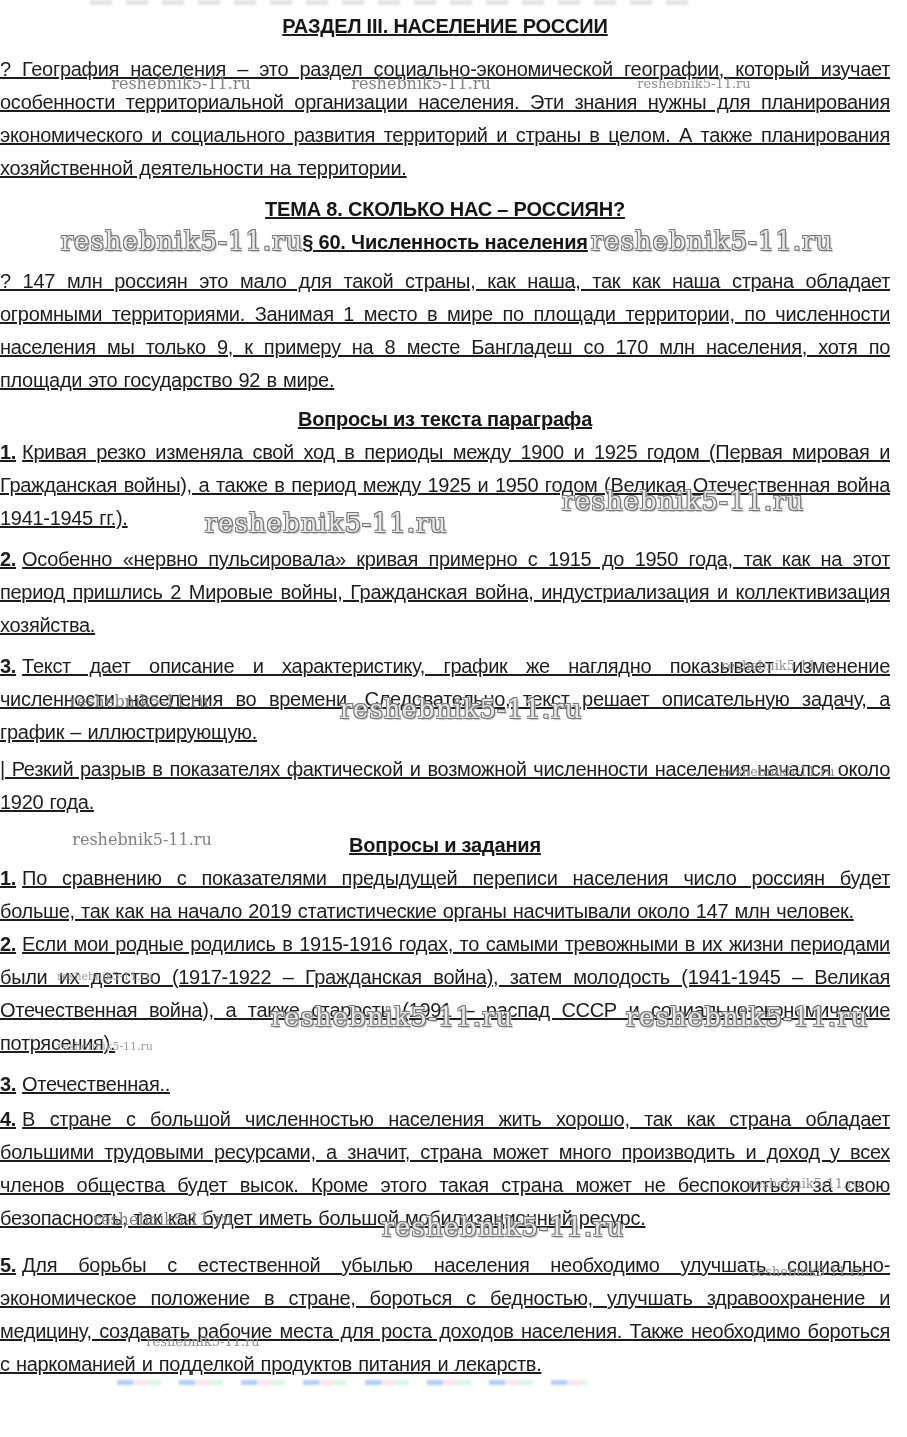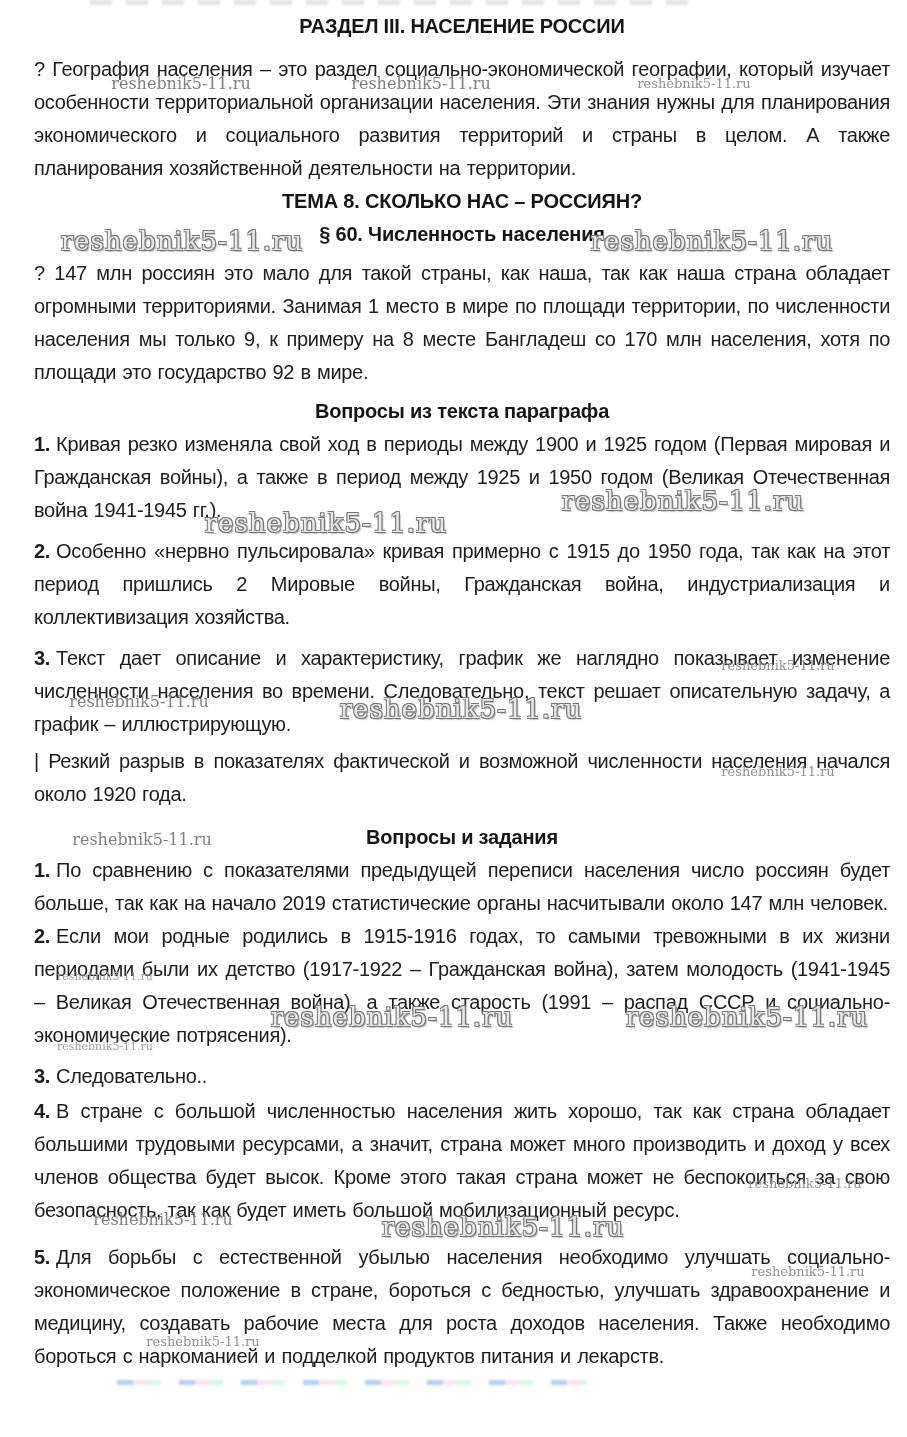--- a/index.html
+++ b/index.html
@@ -4,21 +4,21 @@
 <style>
   html, body { margin:0; padding:0; }
   body {
     width:907px; height:1437px;
     background:#ffffff;
     position:relative;
     overflow:hidden;
     font-family:"Liberation Sans", sans-serif;
     color:#1d1d1d;
   }
-  .page { position:relative; padding:10px 17px 0 34px; }
+  .page { position:relative; padding:10px 17px 0 0;text-decoration:underline; }
 
   h1,h2,h3,h4,h5 {
     margin:0; font-size:20px; line-height:33px;
     font-weight:bold; text-align:center; color:#161616;
     letter-spacing:-0.2px;
   }
   p {
     margin:0; font-size:20px; line-height:33px;
     text-align:justify; letter-spacing:-0.3px; word-spacing:1px;
   }
@@ -57,21 +57,21 @@
 <body>
 
 <div class="artifact-top"></div>
 
 <div class="page">
 
   <h1>РАЗДЕЛ III. НАСЕЛЕНИЕ РОССИИ</h1>
 
   <p style="margin-top:10px">? География населения – это раздел социально-экономической географии, который изучает особенности территориальной организации населения. Эти знания нужны для планирования экономического и социального развития территорий и страны в целом. А также планирования хозяйственной деятельности на территории.</p>
 
-  <h2 style="">ТЕМА 8. СКОЛЬКО НАС – РОССИЯН?</h2>
+  <h2 style="margin-top:8px">ТЕМА 8. СКОЛЬКО НАС – РОССИЯН?</h2>
 
   <h3>§ 60. Численность населения</h3>
 
   <p style="margin-top:6px">? 147 млн россиян это мало для такой страны, как наша, так как наша страна обладает огромными территориями. Занимая 1 место в мире по площади территории, по численности населения мы только 9, к примеру на 8 месте Бангладеш со 170 млн населения, хотя по площади это государство 92 в мире.</p>
 
   <h4 style="margin-top:6px">Вопросы из текста параграфа</h4>
 
   <p><span class="num">1.</span><span>Кривая резко изменяла свой ход в периоды между 1900 и 1925 годом (Первая мировая и Гражданская войны), а также в период между 1925 и 1950 годом (Великая Отечественная война 1941-1945 гг.).</span></p>
 
   <p style="margin-top:8px"><span class="num">2.</span><span>Особенно «нервно пульсировала» кривая примерно с 1915 до 1950 года, так как на этот период пришлись 2 Мировые войны, Гражданская война, индустриализация и коллективизация хозяйства.</span></p>
@@ -79,21 +79,21 @@
   <p style="margin-top:8px"><span class="num">3.</span><span>Текст дает описание и характеристику, график же наглядно показывает изменение численности населения во времени. Следовательно, текст решает описательную задачу, а график – иллюстрирующую.</span></p>
 
   <p style="margin-top:4px">| Резкий разрыв в показателях фактической и возможной численности населения начался около 1920 года.</p>
 
   <h5 style="margin-top:10px">Вопросы и задания</h5>
 
   <p><span class="num">1.</span><span>По сравнению с показателями предыдущей переписи населения число россиян будет больше, так как на начало 2019 статистические органы насчитывали около 147 млн человек.</span></p>
 
   <p><span class="num">2.</span><span>Если мои родные родились в 1915-1916 годах, то самыми тревожными в их жизни периодами были их детство (1917-1922 – Гражданская война), затем молодость (1941-1945 – Великая Отечественная война), а также старость (1991 – распад СССР и социально-экономические потрясения).</span></p>
 
-  <p style="margin-top:8px"><span class="num">3.</span><span>Следовательно..</span></p>
+  <p style="margin-top:8px"><span class="num">3.</span><span>Отечественная..</span></p>
 
   <p style="margin-top:2px"><span class="num">4.</span><span>В стране с большой численностью населения жить хорошо, так как страна обладает большими трудовыми ресурсами, а значит, страна может много производить и доход у всех членов общества будет высок. Кроме этого такая страна может не беспокоиться за свою безопасность, так как будет иметь большой мобилизационный ресурс.</span></p>
 
   <p style="margin-top:14px"><span class="num">5.</span><span>Для борьбы с естественной убылью населения необходимо улучшать социально-экономическое положение в стране, бороться с бедностью, улучшать здравоохранение и медицину, создавать рабочие места для роста доходов населения. Также необходимо бороться с наркоманией и подделкой продуктов питания и лекарств.</span></p>
 
 </div>
 
 <span class="wm wm-sm" style="left:181px; top:74px">reshebnik5-11.ru</span>
 <span class="wm wm-sm" style="left:421px; top:74px">reshebnik5-11.ru</span>
 <span class="wm wm-sm2" style="left:694px; top:76px">reshebnik5-11.ru</span>

